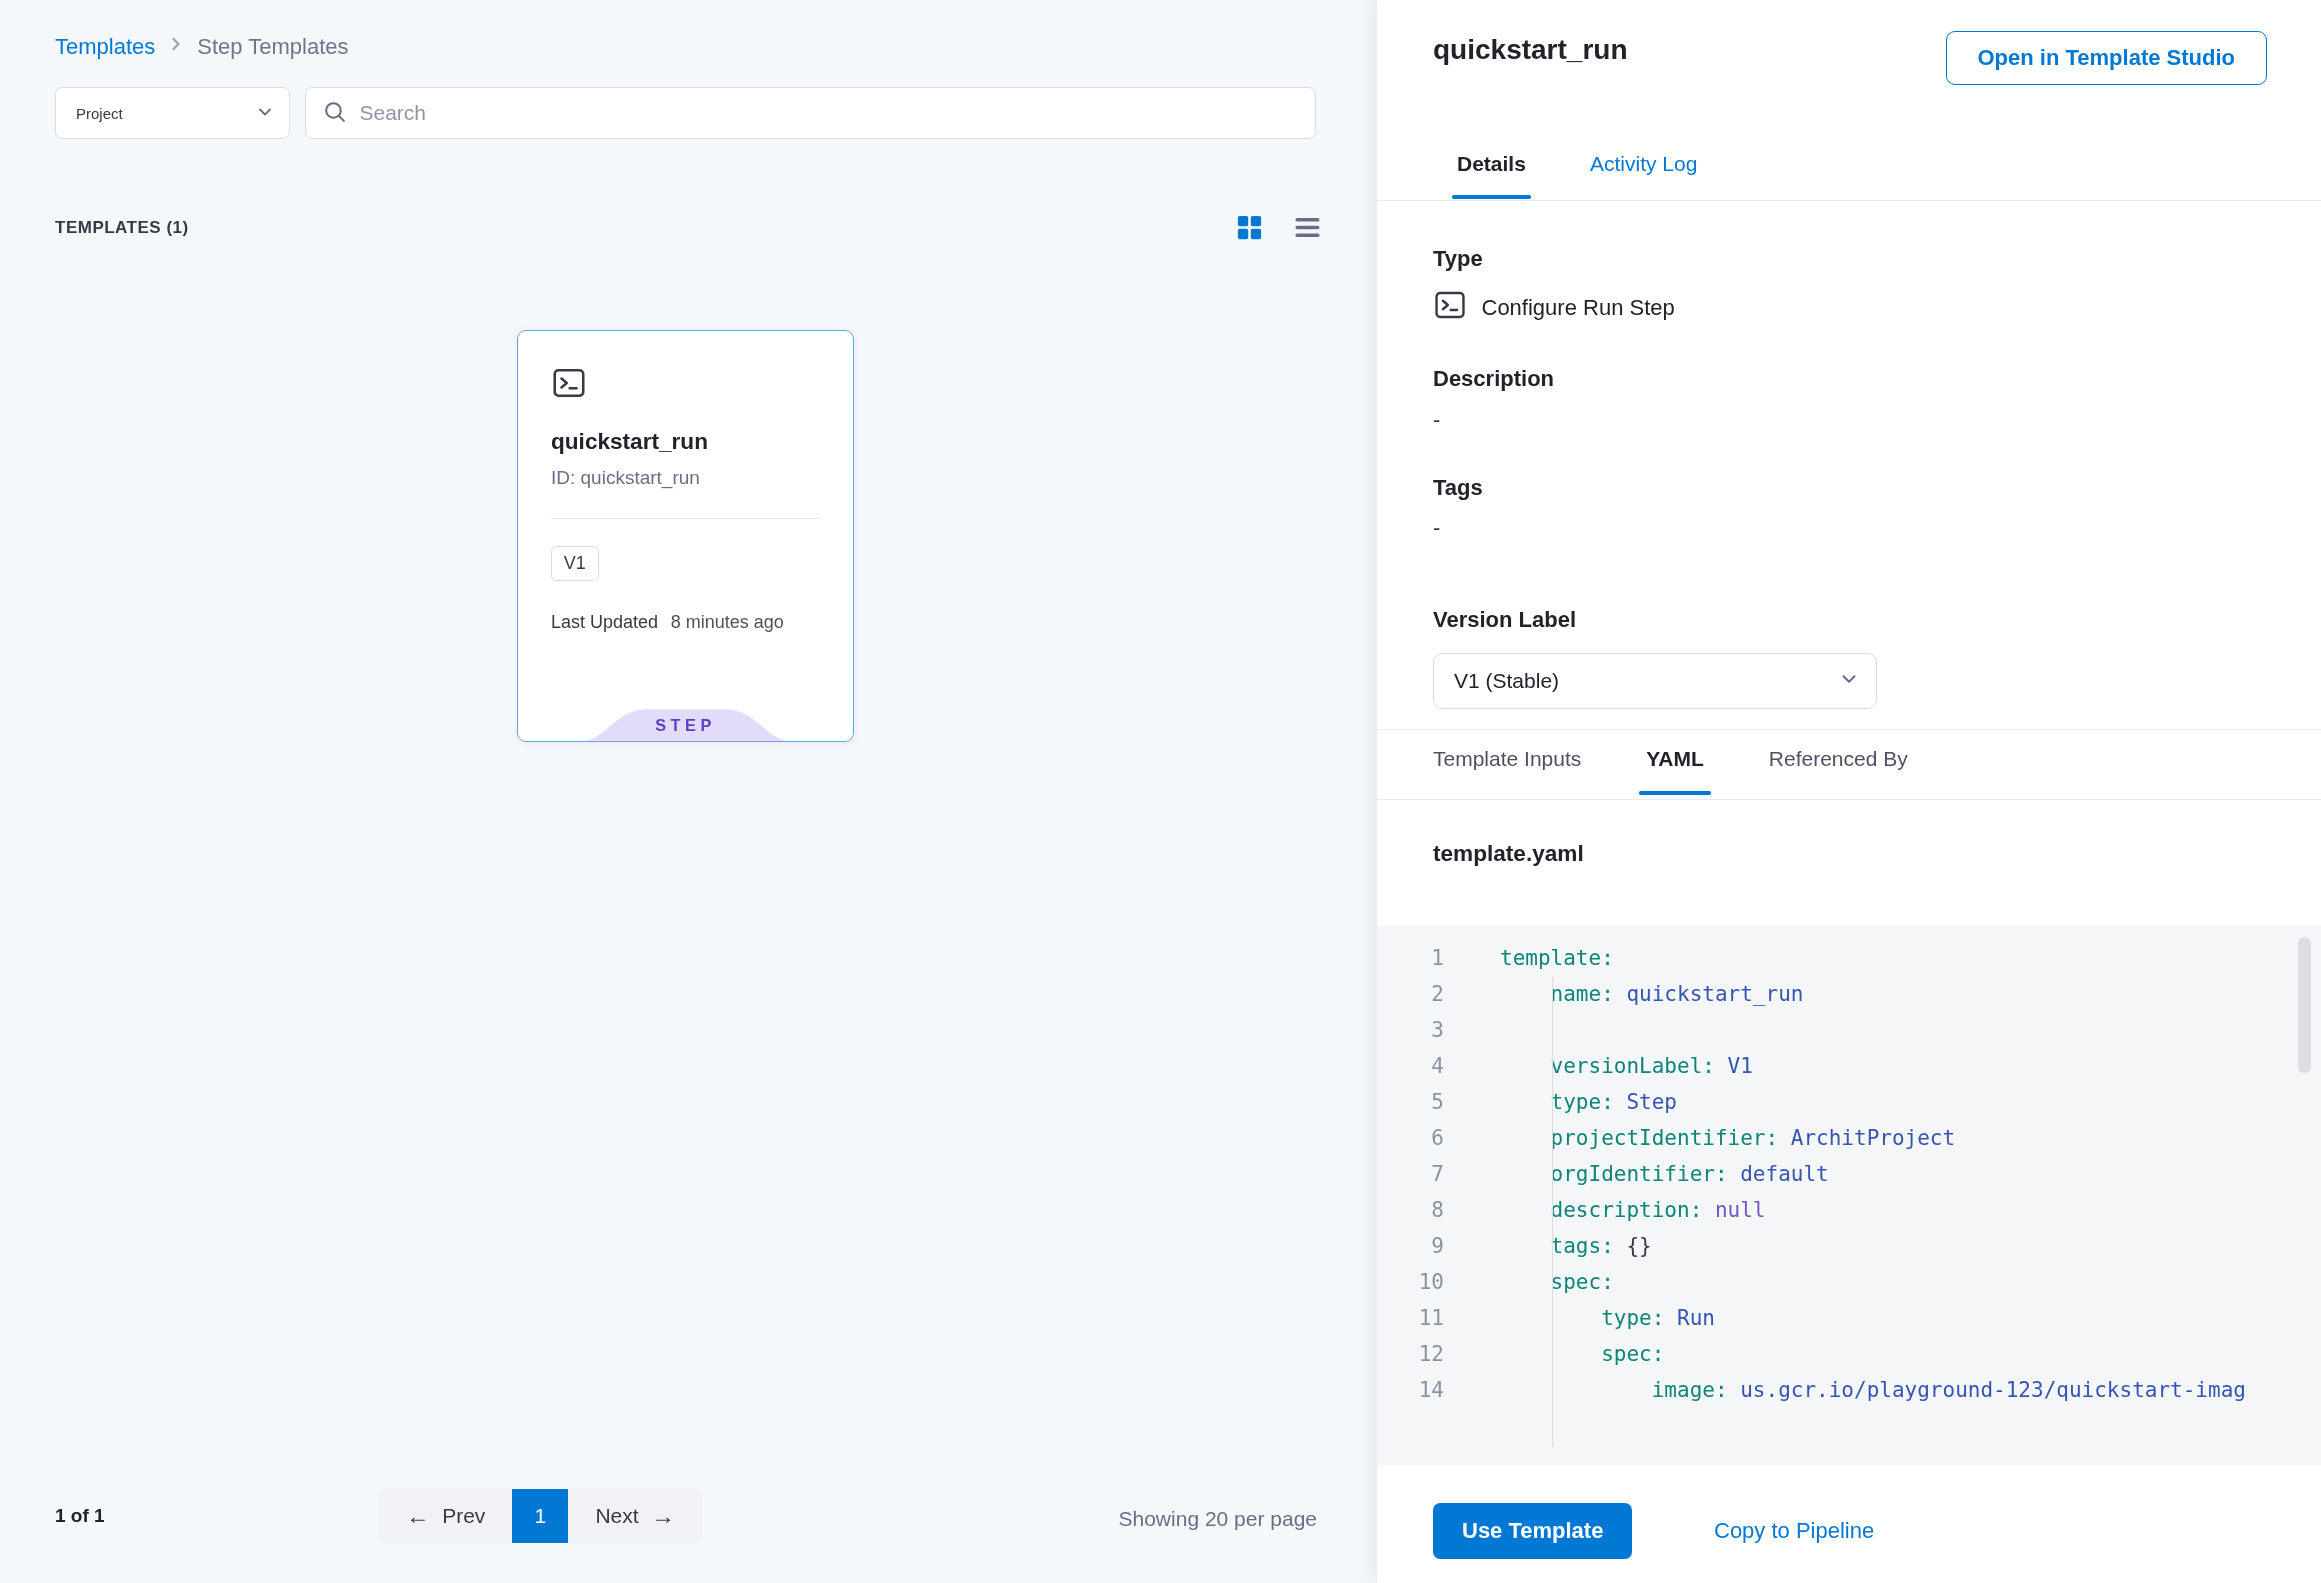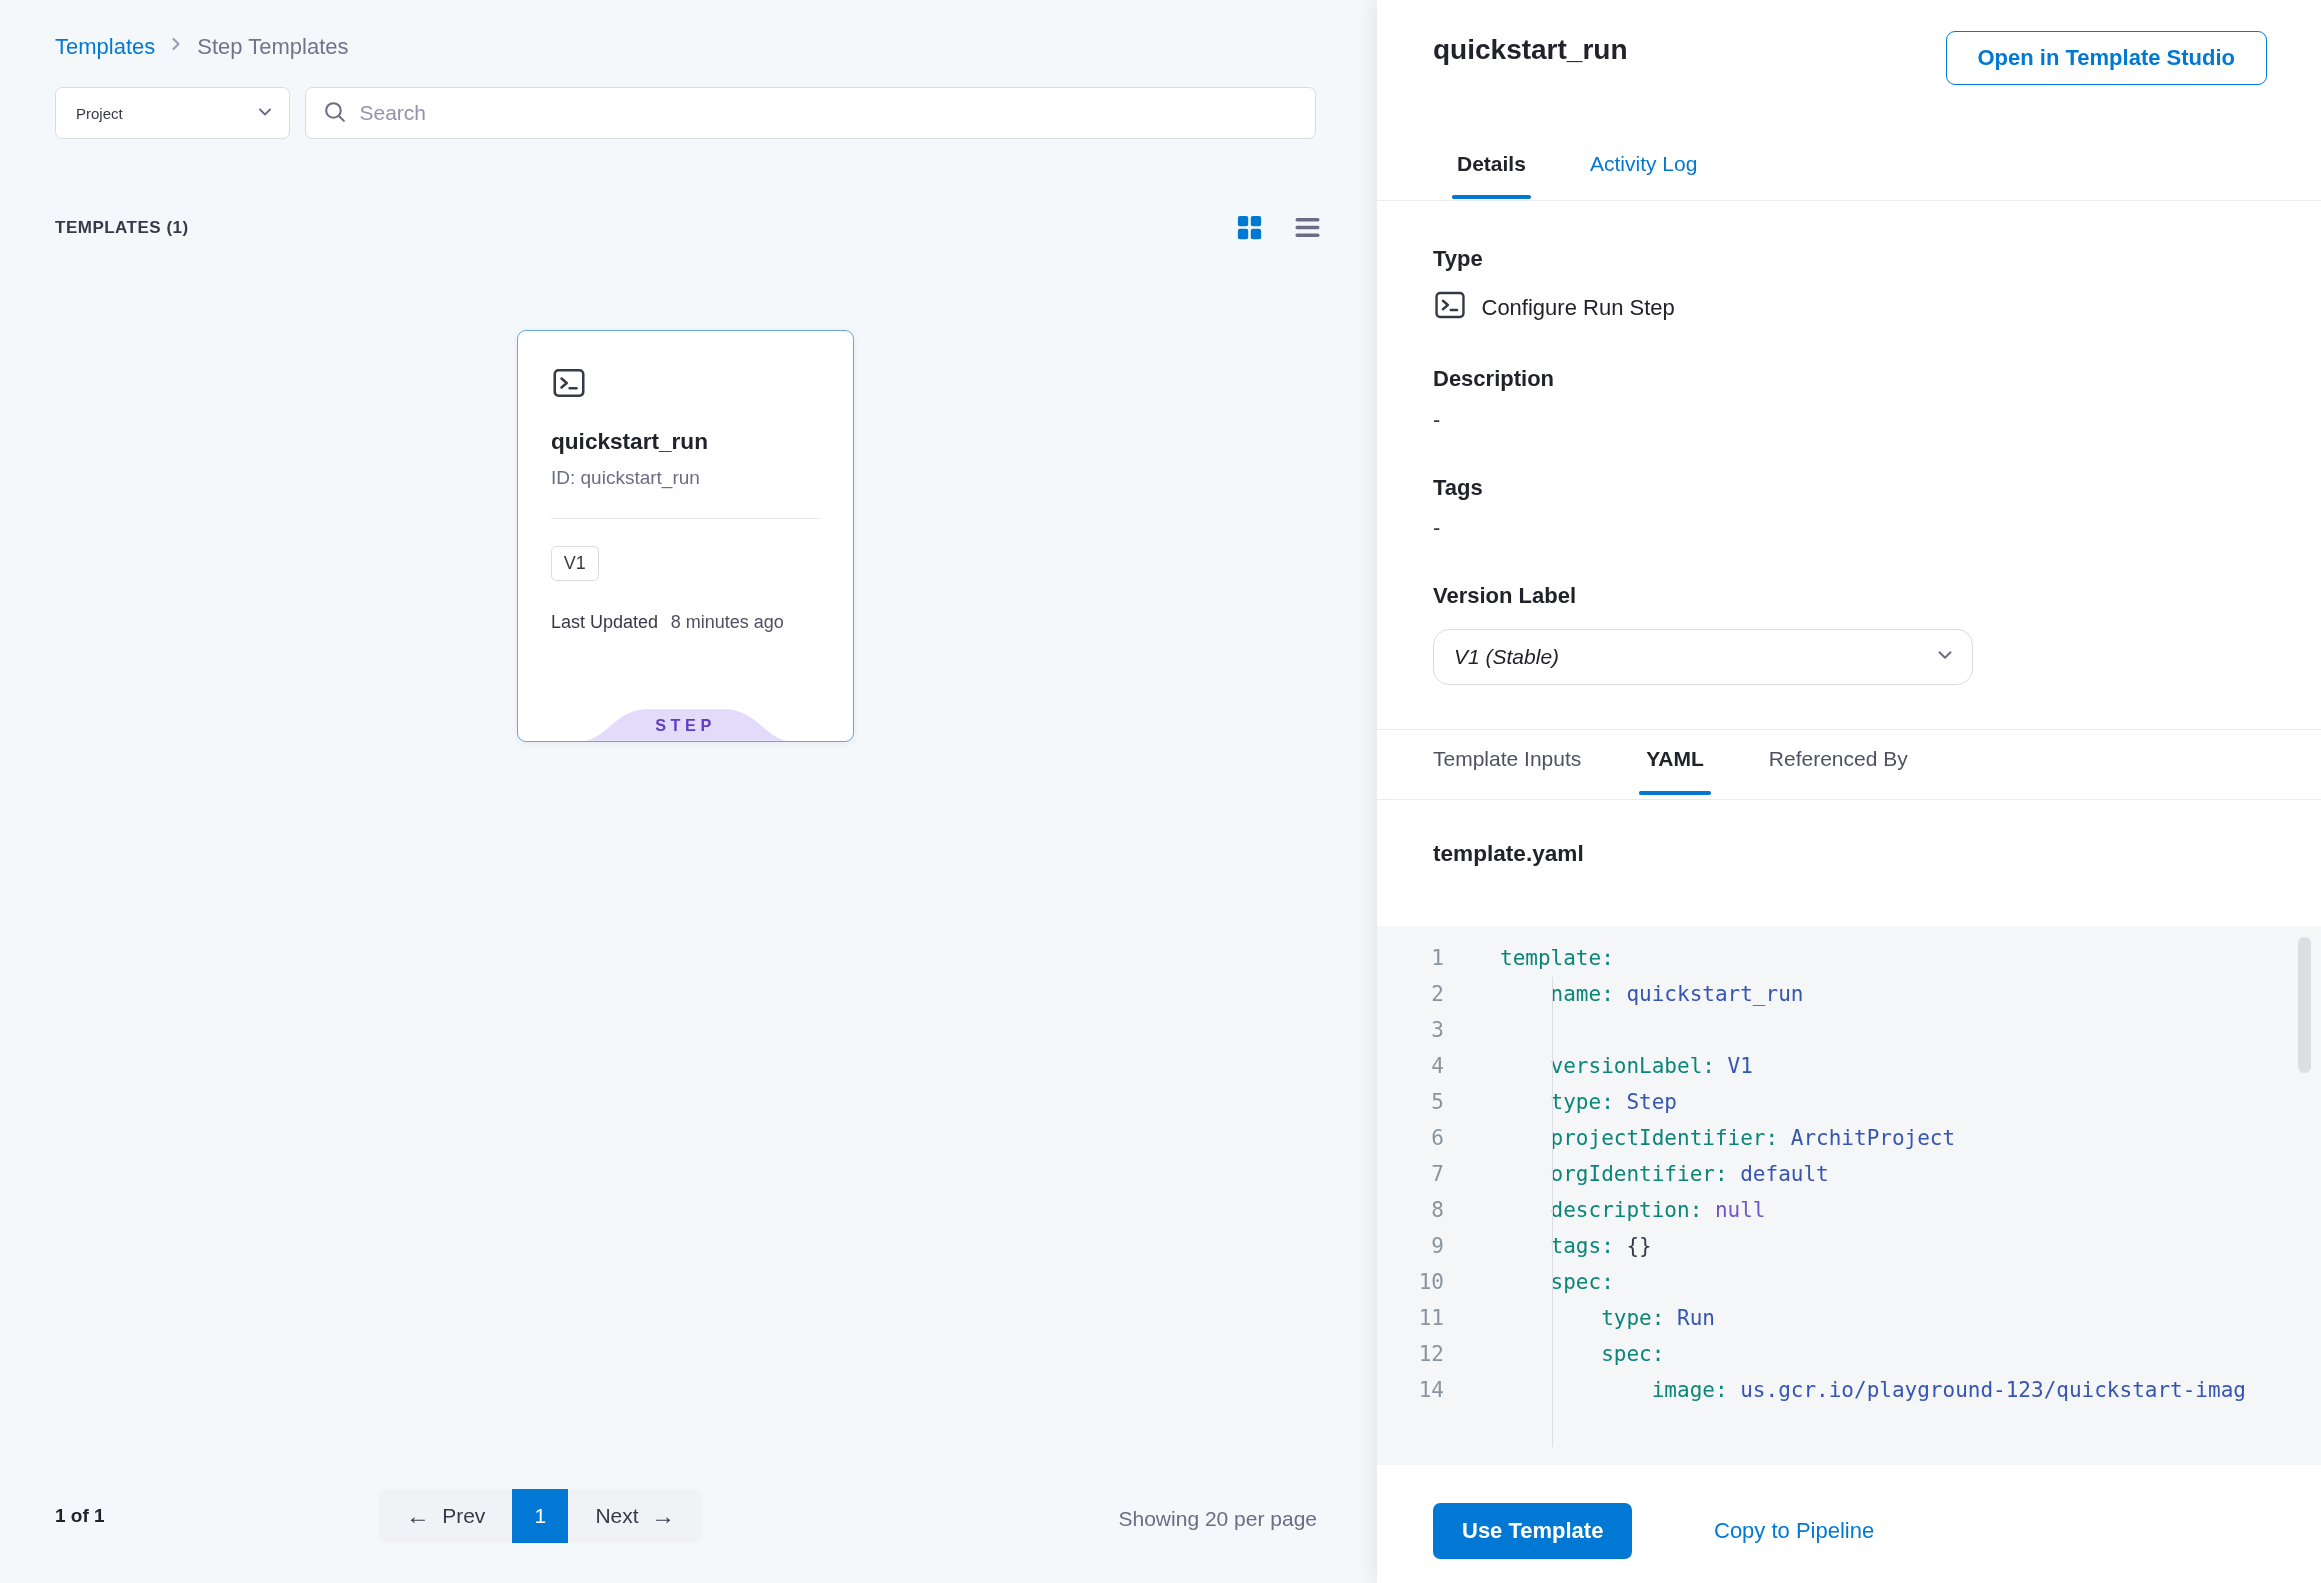--- a/index.html
+++ b/index.html
@@ -64,25 +64,25 @@
   .tab{position:absolute;top:152px;font-size:21px;cursor:pointer;margin-left:24px;}
   .tab.t-details{left:56px;font-weight:700;color:var(--text_dark);}
   .tab.t-details::after{content:"";position:absolute;left:-5.4px;right:-5.4px;bottom:-22.6px;height:3.6px;
     background:var(--accent);border-radius:1.8px;}
   .tab.t-activity{left:189px;color:var(--accent);}
   .header-divider{position:absolute;left:0;right:0;top:200px;height:0.9px;background:var(--divider);}
   .details-body{position:absolute;left:56px;top:246px;width:561px;}
   .field-label{font-size:22px;font-weight:700;color:var(--text_dark);}
   .type-row{margin-top:16.3px;display:flex;align-items:center;gap:14.5px;font-size:22px;color:var(--text_dark);}
   .mt-desc{margin-top:38px;} .mt-dash1{margin-top:14.5px;} .mt-tags{margin-top:42px;}
-  .mt-dash2{margin-top:14.5px;} .mt-ver{margin-top:42px;}
+  .mt-dash2{margin-top:14.5px;} .mt-ver{margin-top:66px;}
   .dash-val{font-size:22px;color:var(--text_body);}
-  .version-select{margin-top:20px;width:540px;height:56px;border:0.9px solid var(--border);border-radius:16px;background:#fff;
+  .version-select{margin-top:20px;width:444px;height:56px;border:0.9px solid var(--border);border-radius:9px;background:#fff;
     display:flex;align-items:center;justify-content:space-between;padding:0 16.3px 0 20px;font-size:21px;
-    color:var(--text_dark);font-weight:500;cursor:pointer;font-style:italic;}
+    color:var(--text_dark);font-weight:500;cursor:pointer;}
   .subtabs-divider-top{position:absolute;left:0;right:0;top:729px;height:0.9px;background:var(--divider);}
   .subtabs{position:absolute;left:56px;top:747px;display:flex;gap:65px;}
   .subtab{font-size:21px;color:#4F5162;cursor:pointer;}
   .subtab.active{color:var(--text_dark);font-weight:700;position:relative;}
   .subtab.active::after{content:"";position:absolute;left:-7.2px;right:-7.2px;bottom:-23.5px;height:3.6px;
     background:var(--accent);border-radius:1.8px;}
   .subtabs-divider{position:absolute;left:0;right:0;top:799px;height:0.9px;background:var(--divider);}
   .file-name{position:absolute;left:56px;top:841px;font-size:22.6px;font-weight:700;color:var(--text_dark);}
   .code-block{position:absolute;left:0;right:0;top:926px;height:539px;background:var(--code_bg);
     overflow:hidden;padding-top:13.6px;cursor:default;}

